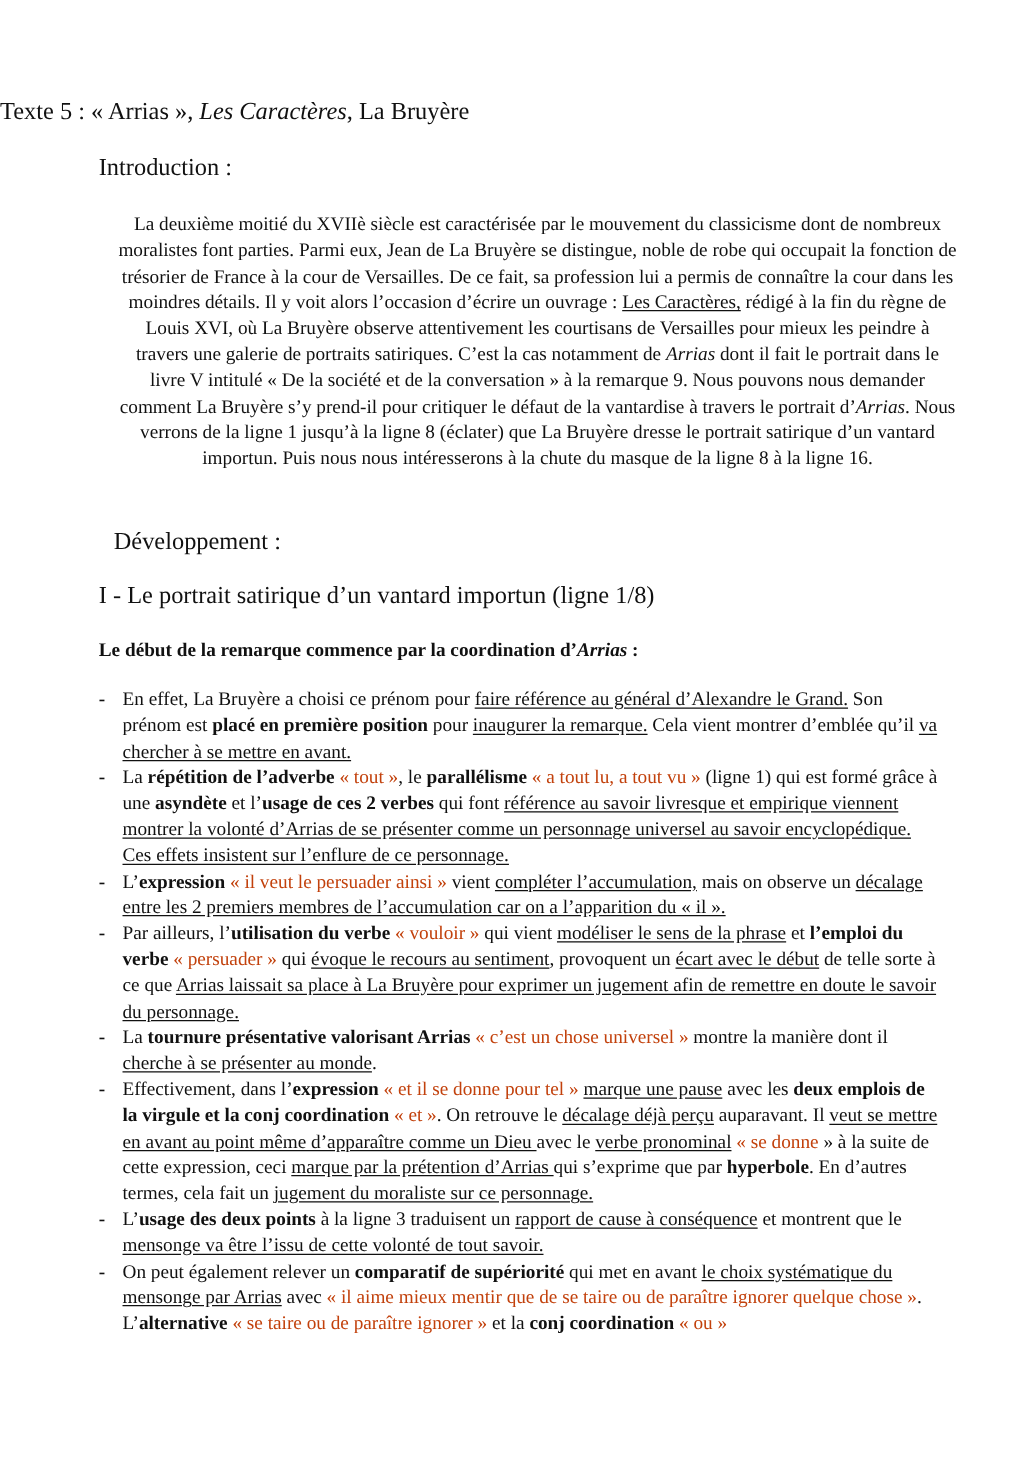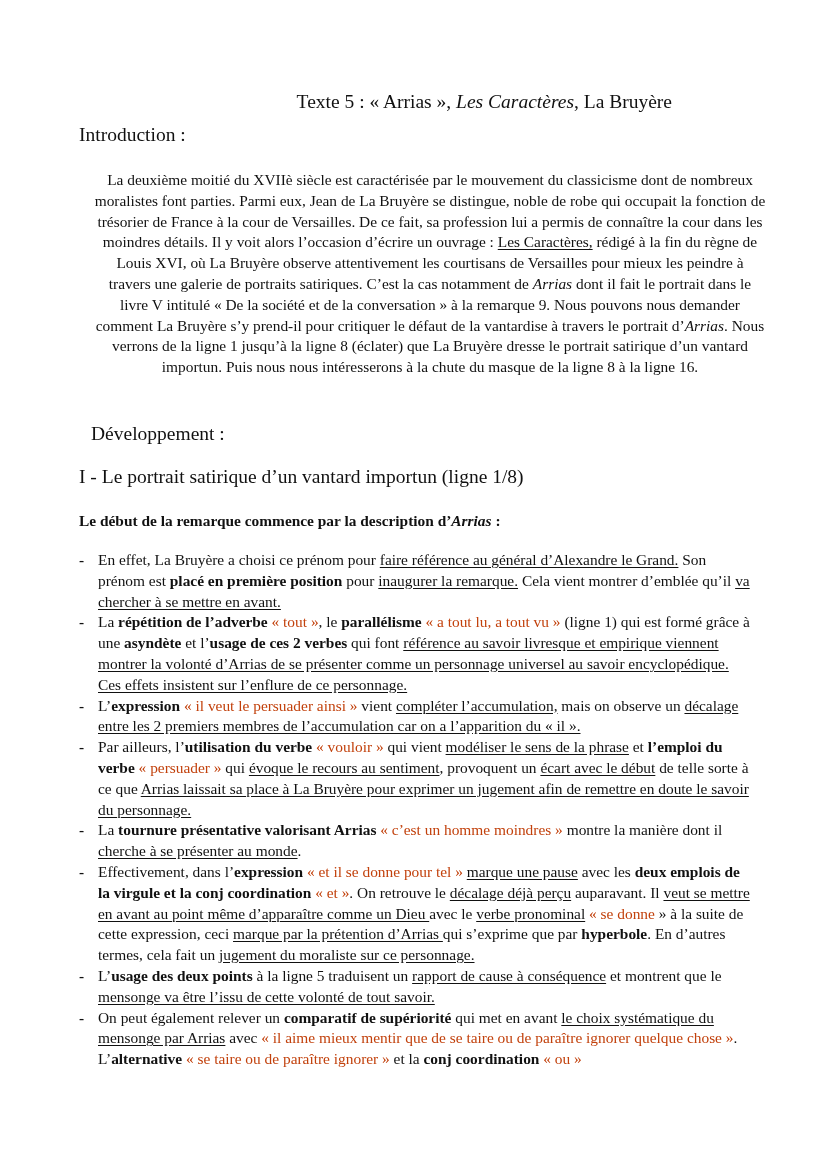--- a/index.html
+++ b/index.html
@@ -3,22 +3,22 @@
 <meta charset="utf-8">
 <style>
   html, body { margin: 0; padding: 0; background: #ffffff; }
   body {
     width: 828px; height: 1171px; overflow: hidden; position: relative;
     font-family: "Liberation Serif", "DejaVu Serif", serif;
     color: #111111;
   }
   .page { position: absolute; left: 0; top: 0; width: 828px; height: 1171px; }
   .title {
-    position: absolute; top: 78px; left: 0; width: 672px; text-align: right;
-    font-size: 19.5px; line-height: 24px; margin-top: 12px;
+    position: absolute; top: 78px; left: 0; width: 672px; text-align: left;
+    font-size: 19.5px; line-height: 24px;
   }
   .h1 { position: absolute; left: 79px; font-size: 19.5px; line-height: 24px; }
   .intro {
     position: absolute; left: 94px; top: 170px; width: 672px;
     font-size: 15.4px; line-height: 20.8px; text-align: center;
   }
   .sub-bold {
     position: absolute; left: 79px; top: 511px; font-size: 15.4px; line-height: 20px; font-weight: bold;
   }
   .bullets { position: absolute; left: 79px; top: 550px; width: 672px; margin: 0; padding: 0; list-style: none; }
@@ -40,25 +40,25 @@
   <div class="title"><span class="">Texte 5 : « Arrias », </span><span class="it">Les Caractères</span><span class="">, La Bruyère</span></div>
 
   <div class="h1" style="top:123px;">Introduction :</div>
 
   <div class="intro"><span class=""> La deuxième moitié du XVIIè siècle est caractérisée par le mouvement du classicisme dont de nombreux moralistes font parties. Parmi eux, Jean de La Bruyère se distingue, noble de robe qui occupait la fonction de trésorier de France à la cour de Versailles. De ce fait, sa profession lui a permis de connaître la cour dans les moindres détails. Il y voit alors l’occasion d’écrire un ouvrage : </span><span class="u">Les Caractères,</span><span class=""> rédigé à la fin du règne de Louis XVI, où La Bruyère observe attentivement les courtisans de Versailles pour mieux les peindre à travers une galerie de portraits satiriques. C’est la cas notamment de </span><span class="it">Arrias</span><span class=""> dont il fait le portrait dans le livre V intitulé « De la société et de la conversation » à la remarque 9. Nous pouvons nous demander comment La Bruyère s’y prend-il pour critiquer le défaut de la vantardise à travers le portrait d’</span><span class="it">Arrias</span><span class="">. Nous verrons de la ligne 1 jusqu’à la ligne 8 (éclater) que La Bruyère dresse le portrait satirique d’un vantard importun. Puis nous nous intéresserons à la chute du masque de la ligne 8 à la ligne 16.</span></div>
 
   <div class="h1" style="top:422px;margin-left:12px;">Développement :</div>
 
   <div class="h1" style="top:465px;">I - Le portrait satirique d’un vantard importun (ligne 1/8)</div>
 
-  <div class="sub-bold"><span class="b">Le début de la remarque commence par la description d’</span><span class="b it">Arrias</span><span class="b"> :</span></div>
+  <div class="sub-bold"><span class="b">Le début de la remarque commence par la coordination d’</span><span class="b it">Arrias</span><span class="b"> :</span></div>
 
   <ul class="bullets">
       <li><span class="dash">-</span><span class=""> En effet, La Bruyère a choisi ce prénom pour </span><span class="u">faire référence au général d’Alexandre le Grand.</span><span class=""> Son prénom est </span><span class="b">placé en première position</span><span class=""> pour </span><span class="u">inaugurer la remarque.</span><span class=""> Cela vient montrer d’emblée qu’il </span><span class="u">va chercher à se mettre en avant.</span></li>
       <li><span class="dash">-</span><span class="">La </span><span class="b">répétition de l’adverbe</span><span class="r"> « tout »</span><span class="">, le </span><span class="b">parallélisme</span><span class="r"> « a tout lu, a tout vu »</span><span class=""> (ligne 1) qui est formé grâce à une </span><span class="b">asyndète</span><span class=""> et l’</span><span class="b">usage de ces 2 verbes</span><span class=""> qui font </span><span class="u">référence au savoir livresque et empirique viennent montrer la volonté d’Arrias de se présenter comme un personnage universel au savoir encyclopédique. Ces effets insistent sur l’enflure de ce personnage.</span></li>
       <li><span class="dash">-</span><span class="">L’</span><span class="b">expression</span><span class="r"> « il veut le persuader ainsi »</span><span class=""> vient </span><span class="u">compléter l’accumulation,</span><span class=""> mais on observe un </span><span class="u">décalage entre les 2 premiers membres de l’accumulation car on a l’apparition du « il ».</span></li>
       <li><span class="dash">-</span><span class="">Par ailleurs, l’</span><span class="b">utilisation du verbe</span><span class="r"> « vouloir »</span><span class=""> qui vient </span><span class="u">modéliser le sens de la phrase</span><span class=""> et </span><span class="b">l’emploi du verbe</span><span class="r"> « persuader »</span><span class=""> qui </span><span class="u">évoque le recours au sentiment</span><span class="">, provoquent un </span><span class="u">écart avec le début</span><span class=""> de telle sorte à ce que </span><span class="u">Arrias laissait sa place à La Bruyère pour exprimer un jugement afin de remettre en doute le savoir du personnage.</span></li>
-      <li><span class="dash">-</span><span class="">La </span><span class="b">tournure présentative valorisant Arrias</span><span class="r"> « c’est un homme moindres »</span><span class=""> montre la manière dont il </span><span class="u">cherche à se présenter au monde</span><span class="">.</span></li>
+      <li><span class="dash">-</span><span class="">La </span><span class="b">tournure présentative valorisant Arrias</span><span class="r"> « c’est un chose universel »</span><span class=""> montre la manière dont il </span><span class="u">cherche à se présenter au monde</span><span class="">.</span></li>
       <li><span class="dash">-</span><span class="">Effectivement, dans l’</span><span class="b">expression</span><span class="r"> « et il se donne pour tel »</span><span class=""> </span><span class="u">marque une pause</span><span class=""> avec les </span><span class="b">deux emplois de la virgule et la conj coordination</span><span class="r"> « et »</span><span class="">. On retrouve le </span><span class="u">décalage déjà perçu</span><span class=""> auparavant. Il </span><span class="u">veut se mettre en avant au point même d’apparaître comme un Dieu </span><span class="">avec le </span><span class="u">verbe pronominal</span><span class="r"> « se donne</span><span class=""> » à la suite de cette expression, ceci </span><span class="u">marque par la prétention d’Arrias </span><span class="">qui s’exprime que par </span><span class="b">hyperbole</span><span class="">. En d’autres termes, cela fait un </span><span class="u">jugement du moraliste sur ce personnage.</span></li>
-      <li><span class="dash">-</span><span class="">L’</span><span class="b">usage des deux points</span><span class=""> à la ligne 5 traduisent un </span><span class="u">rapport de cause à conséquence</span><span class=""> et montrent que le </span><span class="u">mensonge va être l’issu de cette volonté de tout savoir.</span></li>
+      <li><span class="dash">-</span><span class="">L’</span><span class="b">usage des deux points</span><span class=""> à la ligne 3 traduisent un </span><span class="u">rapport de cause à conséquence</span><span class=""> et montrent que le </span><span class="u">mensonge va être l’issu de cette volonté de tout savoir.</span></li>
       <li><span class="dash">-</span><span class="">On peut également relever un </span><span class="b">comparatif de supériorité</span><span class=""> qui met en avant </span><span class="u">le choix systématique du mensonge par Arrias</span><span class=""> avec </span><span class="r">« il aime mieux mentir que de se taire ou de paraître ignorer quelque chose »</span><span class="">. L’</span><span class="b">alternative</span><span class="r"> « se taire ou de paraître ignorer »</span><span class=""> et la </span><span class="b">conj coordination</span><span class="r"> « ou »</span></li>
     </ul>
 </div>
 
 </body></html>

